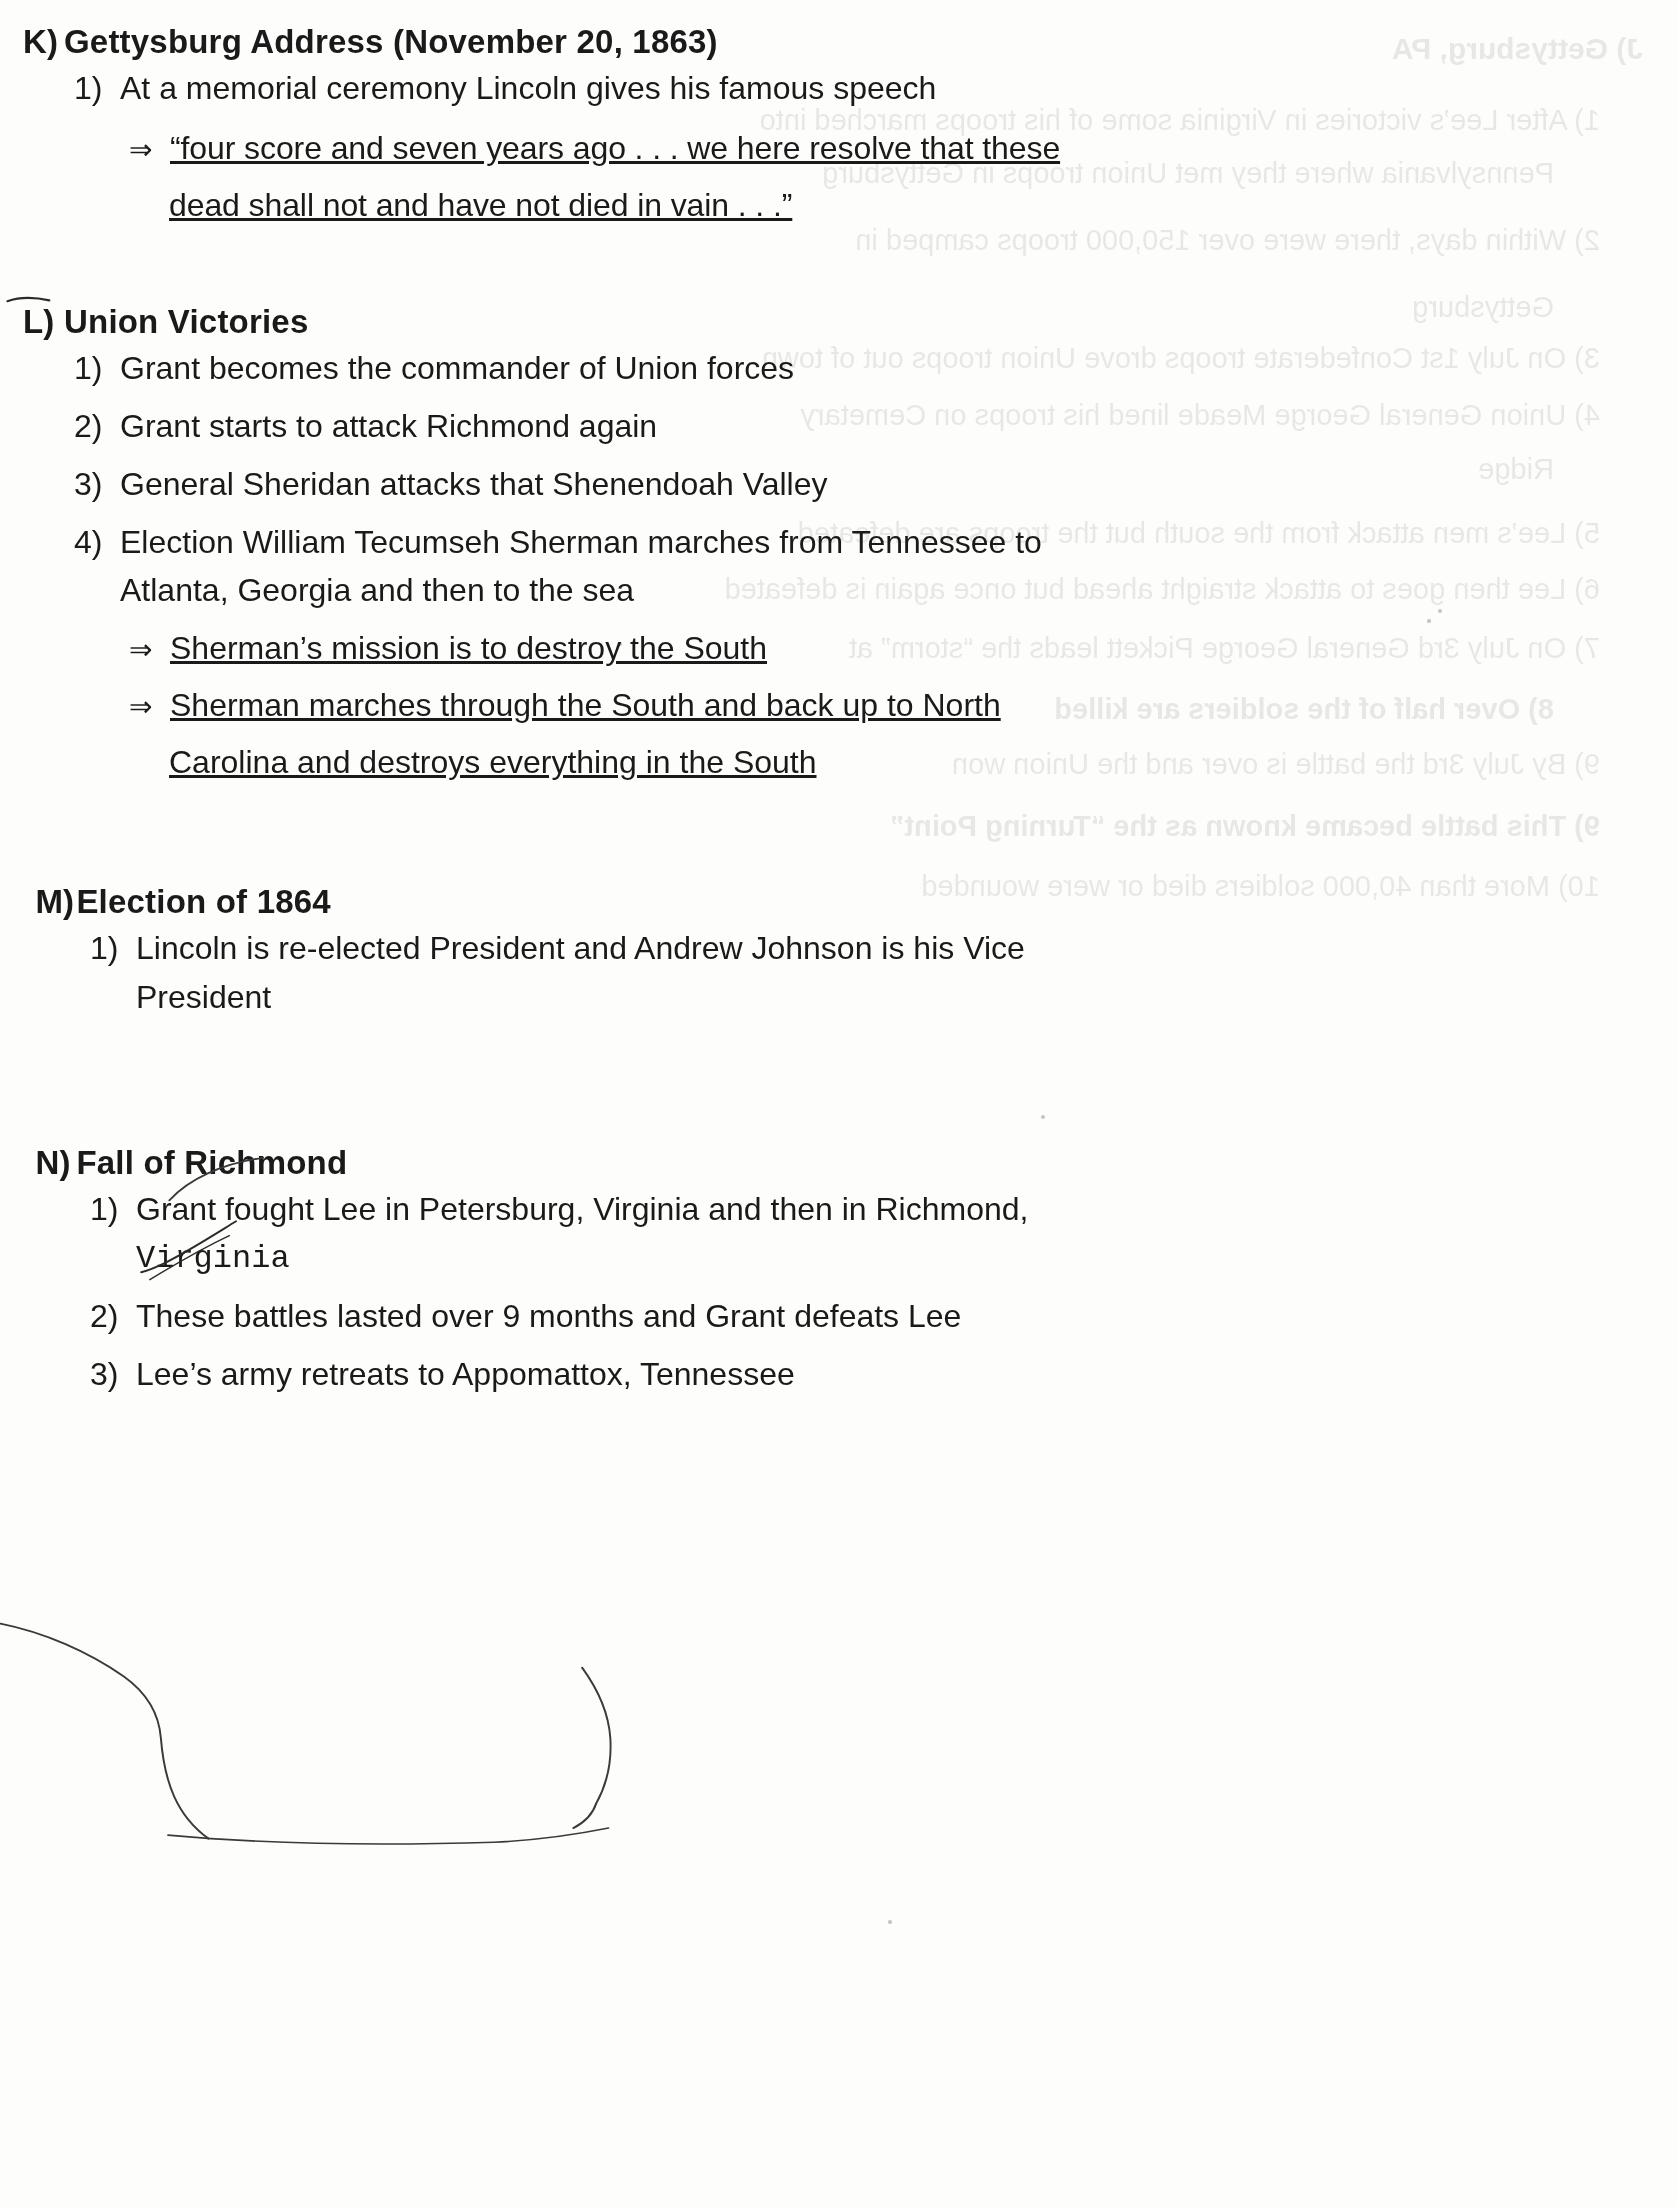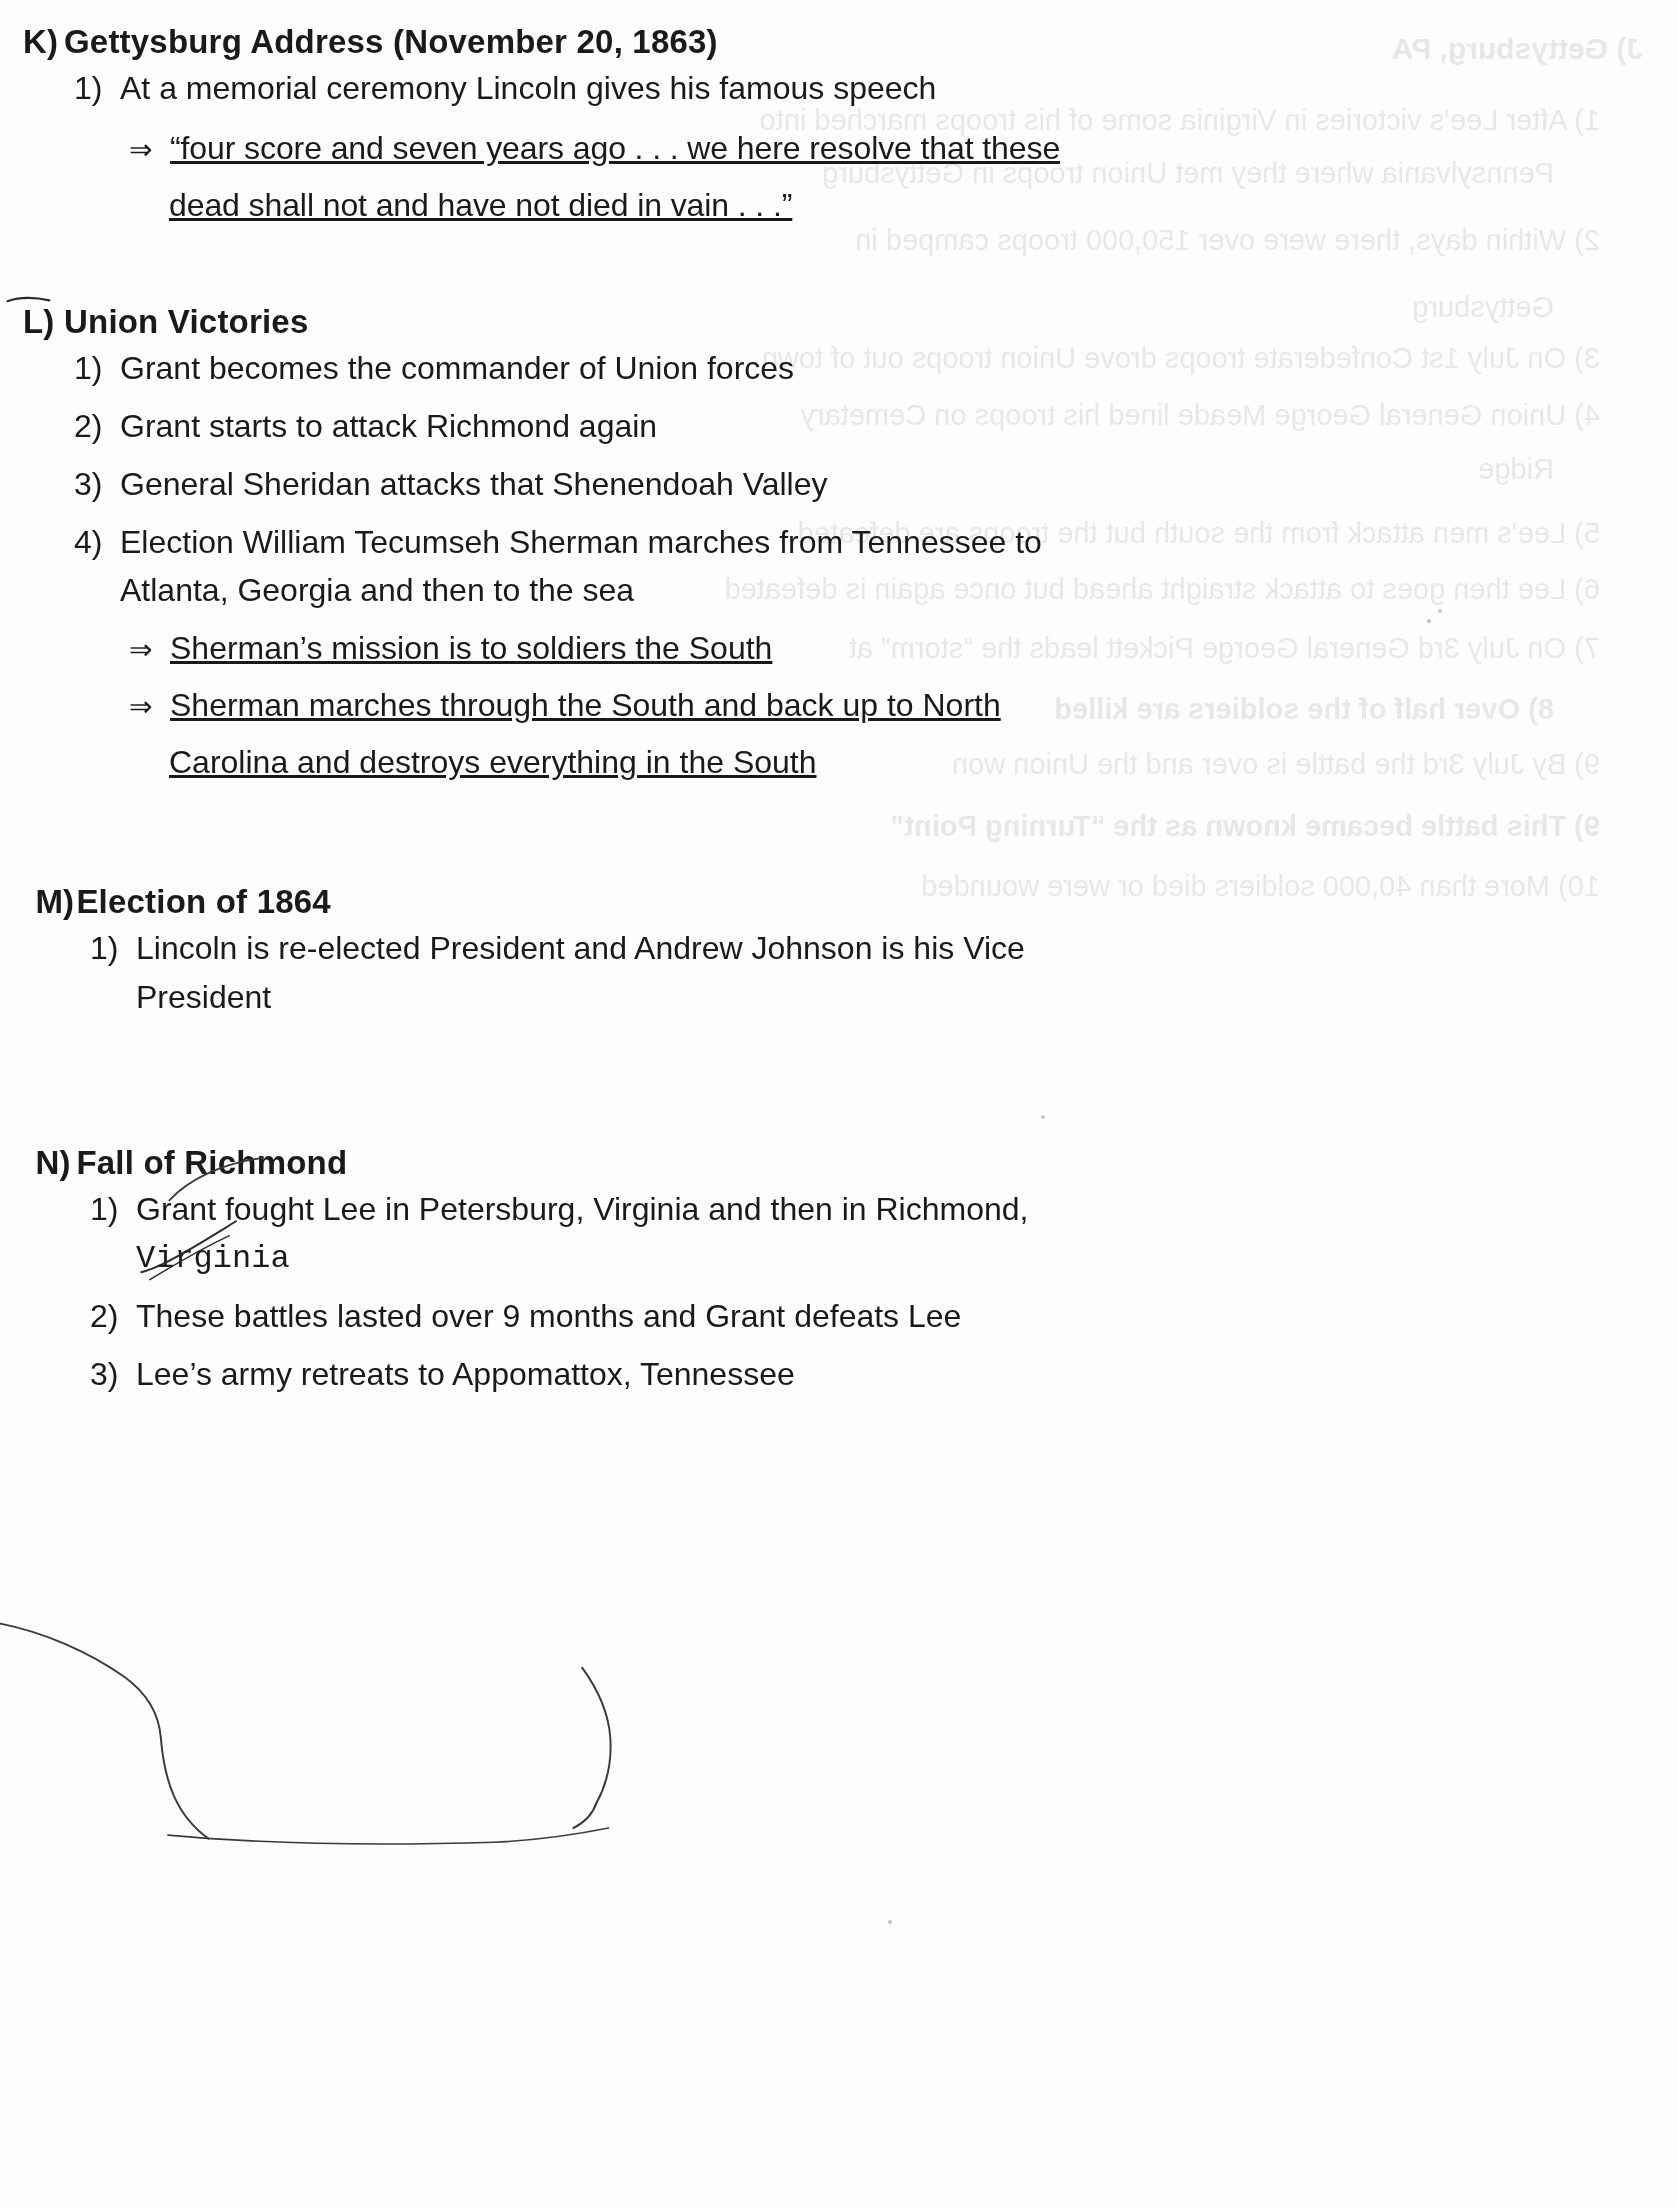--- a/index.html
+++ b/index.html
@@ -215,21 +215,21 @@
     <div class="item" style="margin-bottom:3.5px;">
       <span class="num">4)</span>
       <span class="txt">Election William Tecumseh Sherman marches from Tennessee to</span>
     </div>
     <div class="item" style="padding-left:97px; margin-bottom:10.6px;">
       <span class="txt">Atlanta, Georgia and then to the sea</span>
     </div>
 
     <div class="sub">
       <span class="arrow">⇒</span>
-      <span class="txt">Sherman’s mission is to soldiers the South</span>
+      <span class="txt">Sherman’s mission is to destroy the South</span>
     </div>
     <div class="sub">
       <span class="arrow">⇒</span>
       <span class="txt">Sherman marches through the South and back up to North</span>
     </div>
     <div class="sub" style="padding-left:146px;">
       <span class="txt">Carolina and destroys everything in the South</span>
     </div>
 
     <div class="gap-lg"></div>

